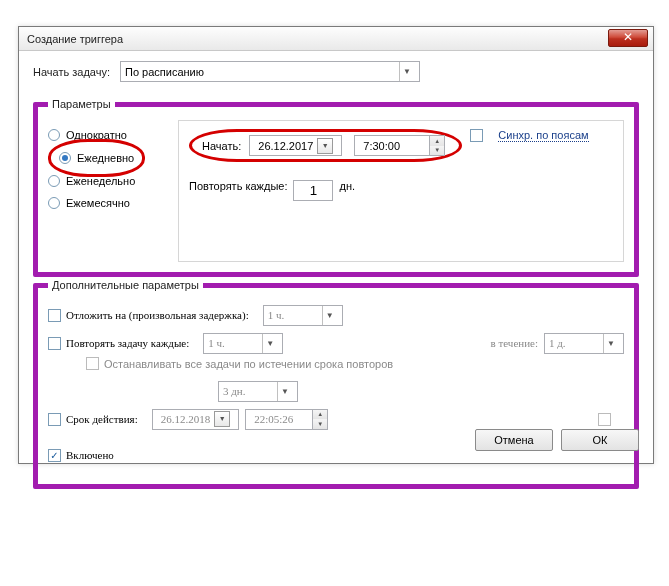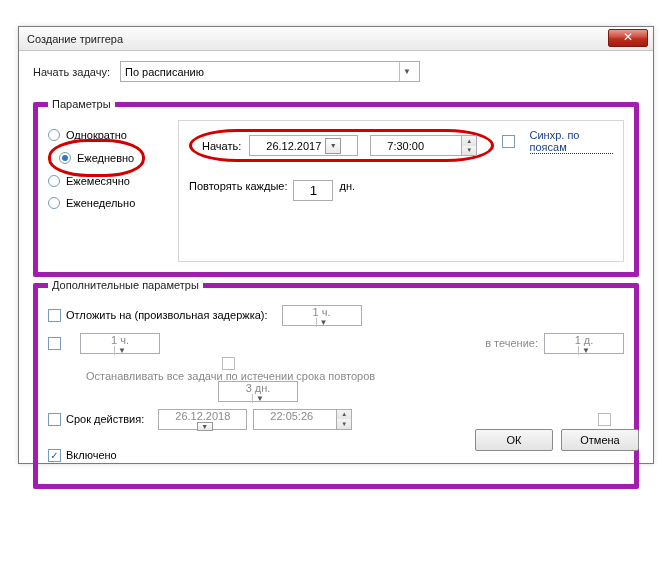--- a/index.html
+++ b/index.html
@@ -17,31 +17,31 @@
 fieldset legend { padding: 0 4px; color: #222; font-size: 11px; }
 .opts { display: flex; }
 .radio-col { width: 130px; padding-top: 4px; }
 .radio { display: flex; align-items: center; height: 22px; cursor: pointer; text-align: right; }
 .radio .dot { width: 12px; height: 12px; border: 1px solid #7a9bb5; border-radius: 50%; margin-right: 6px; display: flex; align-items: center; justify-content: center; background: #fff; }
 .radio .dot.sel::after { content: ""; width: 6px; height: 6px; background: #3378c2; border-radius: 50%; }
 .hl-round { border: 3px solid #d40000; border-radius: 40px/18px; padding: 10px 8px; display: inline-flex; align-items: center; }
 .right-panel { flex: 1; border: 1px solid #d6d6d6; height: 142px; padding: 8px 10px; }
 .start-box { display: inline-flex; align-items: center; border: 3px solid #d40000; border-radius: 70px/24px; padding: 3px 14px 3px 10px; }
 .start-box .lbl { margin-right: 8px; }
-.date-input, .time-input { height: 21px; border: 1px solid #abadb3; background: #fff; display: inline-flex; align-items: center; padding: 0 16px; font-size: 11px; }
+.date-input, .time-input { height: 21px; border: 1px solid #abadb3; background: #fff; display: inline-flex; align-items: center; padding: 0 8px; font-size: 11px; }
 .date-input .calbtn { width: 16px; height: 16px; border: 1px solid #9a9a9a; background: linear-gradient(#fff,#e8e8e8); margin-left: 4px; display: flex; align-items: center; justify-content: center; font-size: 7px; color: #555; }
 .spin { width: 15px; height: 21px; display: inline-flex; flex-direction: column; border: 1px solid #abadb3; border-left: none; }
 .spin div { flex: 1; background: linear-gradient(#f5f5f5,#e5e5e5); display: flex; align-items: center; justify-content: center; font-size: 6px; color: #555; }
 .chk { display: inline-flex; align-items: center; cursor: pointer; }
 .chk .box { width: 13px; height: 13px; border: 1px solid #7a9bb5; background: #fff; margin-right: 5px; display: flex; align-items: center; justify-content: center; font-size: 10px; color: #1a5a9b; }
 .repeat-row { margin-top: 18px; display: flex; align-items: flex-start; }
 .num-in { width: 40px; height: 21px; border: 1px solid #abadb3; text-align: center; margin: 0 6px; }
-.adv-row { display: flex; align-items: center; height: 28px; }
+.adv-row { display: flex; align-items: center; height: 28px; font-family: Liberation Serif, serif; }
 .adv-row .chk { margin-right: 8px; }
-.disabled { color: #8a8a8a; flex-direction: column; }
+.disabled { color: #8a8a8a; }
 .adv-row .combo { color: #8a8a8a; }
 .btns { position: absolute; right: 14px; bottom: 12px; display: flex; gap: 8px; }
 .btn { width: 78px; height: 22px; border: 1px solid #8a8a8a; background: linear-gradient(#f7f7f7,#e3e3e3); border-radius: 2px; font-size: 11px; cursor: pointer; }
 .sync-link { color: #1a3f8a; border-bottom: 1px dotted #1a3f8a; margin-left: 10px; }
 .sub-note { margin-left: 38px; color: #8a8a8a; height: 20px; display: flex; align-items: flex-start; }
 .spacer { flex: 1; }
 </style>
 </head>
 <body>
 
@@ -70,25 +70,25 @@
           <div style="height:24px;display:flex;align-items:center">
             <span class="hl-round">
               <span class="radio" style="height:auto">
                   <span class="dot sel"></span>
                   <span>Ежедневно</span>
                 </span>
             </span>
           </div>
           <div class="radio">
               <span class="dot"></span>
-              <span>Ежемесячно</span>
+              <span>Еженедельно</span>
             </div>
           <div class="radio">
               <span class="dot"></span>
-              <span>Еженедельно</span>
+              <span>Ежемесячно</span>
             </div>
         </div>
         <div class="right-panel">
           <div style="display:flex;align-items:flex-start">
             <div class="start-box">
               <span class="lbl">Начать:</span>
               <span class="date-input">
                 <span>26.12.2017</span>
                 <span class="calbtn">▼</span>
               </span>
@@ -125,20 +125,21 @@
           </span>
         <div class="combo disabled" style="width:80px;margin-left:6px">
             <span>1 ч.</span>
             <span class="arrow">▼</span>
           </div>
       </div>
 
       <div class="adv-row">
         <span class="chk">
             <span class="box"></span>
+            <span>Повторять задачу каждые:</span>
           </span>
         <div class="combo disabled" style="width:80px;margin-left:6px">
             <span>1 ч.</span>
             <span class="arrow">▼</span>
           </div>
         <span class="spacer"></span>
         <span class="disabled">в течение:</span>
         <div class="combo disabled" style="width:80px;margin-left:6px">
             <span>1 д.</span>
             <span class="arrow">▼</span>
@@ -185,17 +186,17 @@
 
       <div class="adv-row" style="margin-top:8px">
         <span class="chk">
             <span class="box">✓</span>
             <span>Включено</span>
           </span>
       </div>
     </fieldset>
 
     <div class="btns">
+      <button class="btn">Отмена</button>
       <button class="btn">ОК</button>
-      <button class="btn">Отмена</button>
     </div>
   </div>
 </div>
 
 </body></html>

